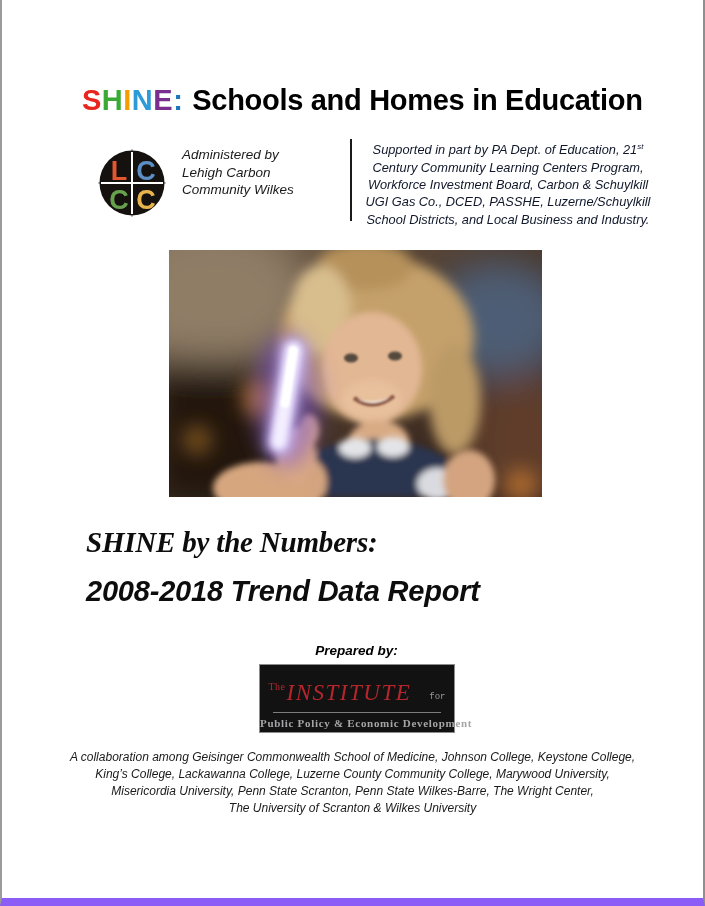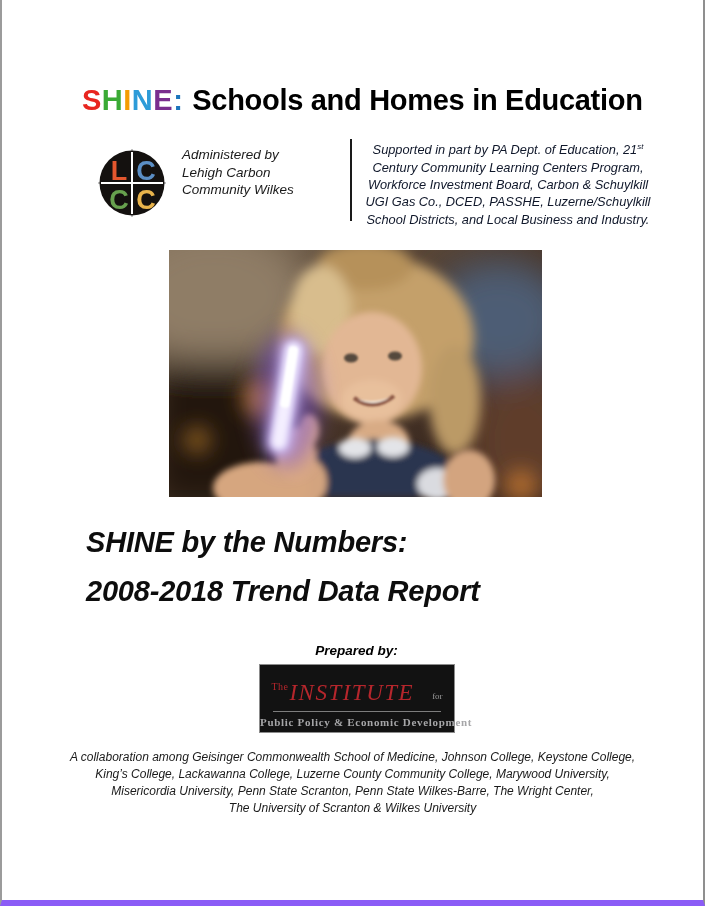--- a/index.html
+++ b/index.html
@@ -1,19 +1,19 @@
 <!DOCTYPE html>
 <html><head>
 <meta charset="utf-8">
 <style>
   html, body { margin:0; padding:0; background:#ffffff; }
   .page {
     position:relative; width:705px; height:906px; box-sizing:border-box;
     background:#ffffff; overflow:hidden;
-    border-left:2px solid #9b9b9b; border-right:2px solid #8f8f8f; border-bottom:6px solid #8b5cf6;
+    border-left:2px solid #9b9b9b; border-right:2px solid #8f8f8f; border-bottom:8px solid #8b5cf6;
     font-family:"Liberation Sans", sans-serif; color:#000;
   }
   .title {
     position:absolute; left:80px; top:84px; font-size:29px; font-weight:700;
     letter-spacing:0.5px; white-space:nowrap;
   }
   .title .rest { color:#000; margin-left:9px; letter-spacing:-0.3px; }
   .hdr-admin {
     position:absolute; left:180px; top:146px; font-style:italic; font-size:13.5px;
     line-height:17.5px; color:#1a1a1a;
@@ -23,35 +23,35 @@
   .hdr-supported {
     position:absolute; left:352px; top:138px; width:308px; text-align:center;
     font-style:italic; font-size:12.8px; line-height:17.4px; color:#0f172a; white-space:nowrap;
   }
   .hdr-supported sup { font-size:0.62em; vertical-align:super; }
   .photo { position:absolute; left:167px; top:250px; width:373px; height:247px; }
   .h1 {
     position:absolute; left:84px; font-size:29px; font-weight:700; font-style:italic;
     color:#0d0d0d; white-space:nowrap; letter-spacing:-0.2px;
   }
-  .h1a { top:526px; }
+  .h1a { top:526px;font-family:Liberation Serif, serif; }
   .h1b { top:575px;text-align:center; }
   .prepared {
     position:absolute; left:0; right:0; top:643px; text-align:center;
     font-size:13.5px; font-weight:700; font-style:italic;padding-left:8px;
   }
   .inst-box {
     position:absolute; left:257px; top:664px; width:196px; height:69px; box-sizing:border-box;
     background:#121212; border:1px solid #8c8c8c; text-align:center;
     font-family:"Liberation Serif", serif; padding-top:9px;
   }
   .inst-line { white-space:nowrap; line-height:26px; }
   .inst-the { font-size:10px; letter-spacing:0.5px; vertical-align:10px; margin-right:1px; }
   .inst-name { font-size:23px; letter-spacing:1.5px; }
-  .inst-for { font-size:9px; color:#9a9a9a; vertical-align:1px; margin-left:18px; }
+  .inst-for { font-size:9px; color:#9a9a9a; vertical-align:1px; margin-left:18px;font-family:Liberation Mono, monospace; }
   .inst-rule { width:168px; height:1px; background:#7d7d7d; margin:2px auto 4px auto; }
   .inst-tagline { font-size:11px; font-weight:700; color:#a6a6a8; letter-spacing:0.7px; white-space:nowrap; }
   .collab {
     position:absolute; left:40px; right:40px; top:749px; text-align:center;
     font-style:italic; font-size:12px; line-height:17px; color:#1a1a1a; white-space:nowrap;
   }
 </style>
 </head>
 <body>
 

